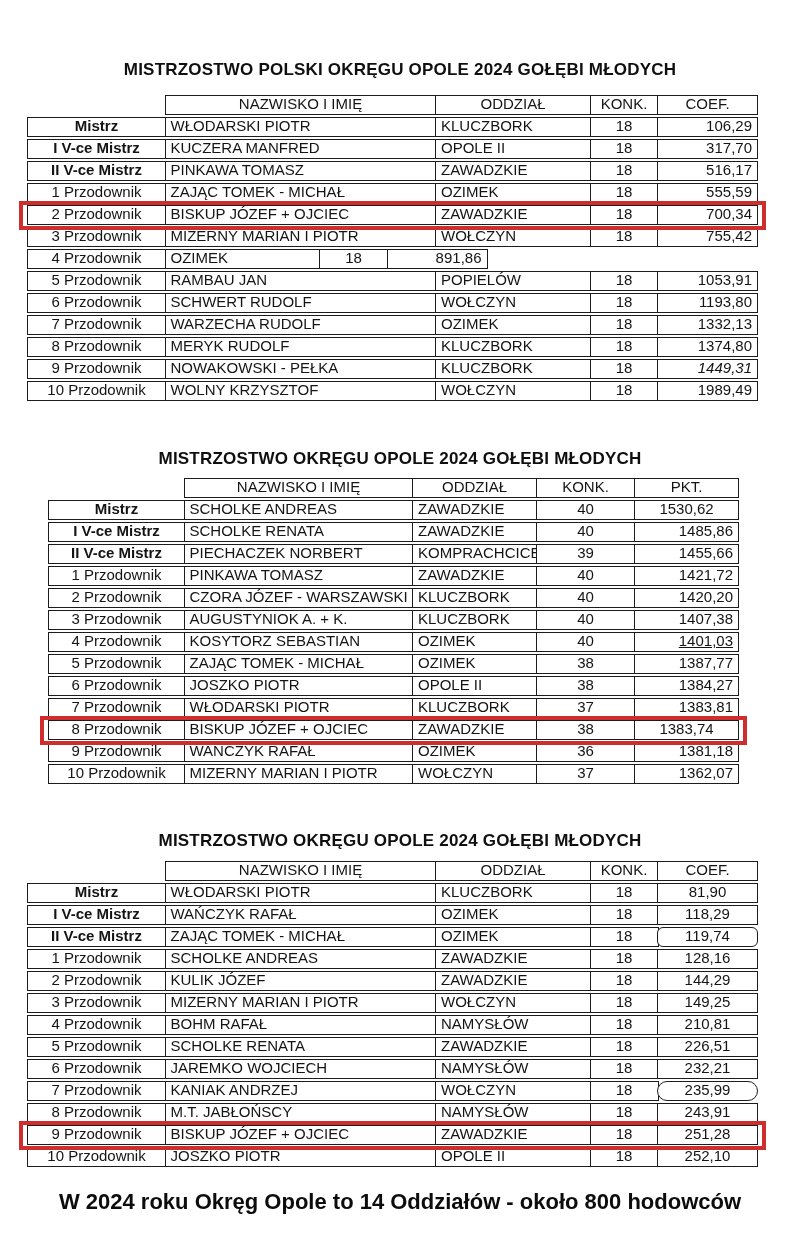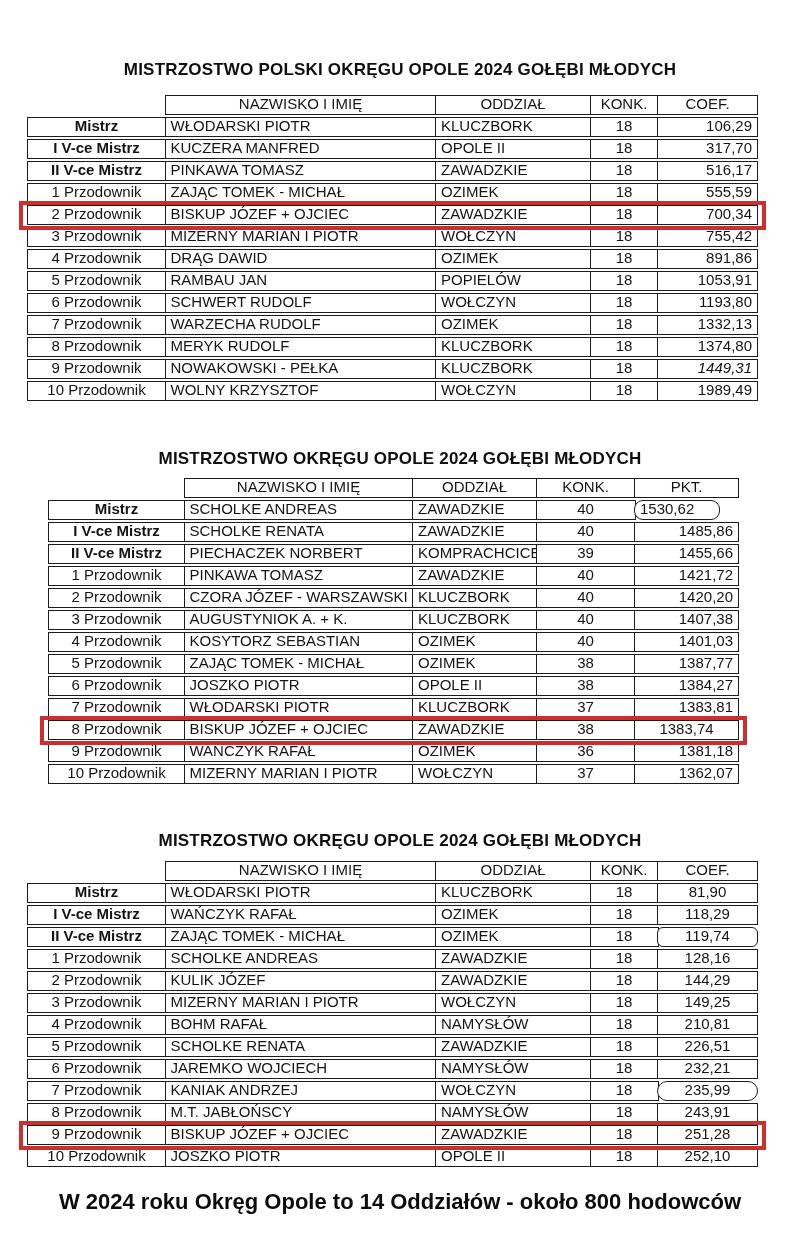--- a/index.html
+++ b/index.html
@@ -103,21 +103,20 @@
       </div>
       <div class="row data-row">
         <div class="cell rank" style="width: 139px;">3  Przodownik</div>
         <div class="cell name" style="width: 272px;">MIZERNY MARIAN I PIOTR</div>
         <div class="cell branch" style="width: 156px;">WOŁCZYN</div>
         <div class="cell konk" style="width: 69px;">18</div>
         <div class="cell value" style="width: 101px; text-align: right;">755,42</div>
       </div>
       <div class="row data-row">
         <div class="cell rank" style="width: 139px;">4  Przodownik</div>
-        <div class="cell name" style="width: 272px;">DRĄG DAWID</div>
         <div class="cell branch" style="width: 156px;">OZIMEK</div>
         <div class="cell konk" style="width: 69px;">18</div>
         <div class="cell value" style="width: 101px; text-align: right;">891,86</div>
       </div>
       <div class="row data-row">
         <div class="cell rank" style="width: 139px;">5  Przodownik</div>
         <div class="cell name" style="width: 272px;">RAMBAU JAN</div>
         <div class="cell branch" style="width: 156px;">POPIELÓW</div>
         <div class="cell konk" style="width: 69px;">18</div>
         <div class="cell value" style="width: 101px; text-align: right;">1053,91</div>
@@ -166,21 +165,21 @@
         <div class="cell head name" style="width: 230px;">NAZWISKO I IMIĘ</div>
         <div class="cell head branch" style="width: 125px;">ODDZIAŁ</div>
         <div class="cell head konk" style="width: 100px;">KONK.</div>
         <div class="cell head value" style="width: 105px;">PKT.</div>
       </div>
       <div class="row data-row">
         <div class="cell rank bold" style="width: 137px;">Mistrz</div>
         <div class="cell name" style="width: 230px;">SCHOLKE ANDREAS</div>
         <div class="cell branch" style="width: 125px;">ZAWADZKIE</div>
         <div class="cell konk" style="width: 100px;">40</div>
-        <div class="cell value" style="width: 86px; text-align: left; border-radius: 9px;">1530,62</div>
+        <div class="cell value" style="width: 105px; text-align: center;">1530,62</div>
       </div>
       <div class="row data-row">
         <div class="cell rank bold" style="width: 137px;">I V-ce Mistrz</div>
         <div class="cell name" style="width: 230px;">SCHOLKE RENATA</div>
         <div class="cell branch" style="width: 125px;">ZAWADZKIE</div>
         <div class="cell konk" style="width: 100px;">40</div>
         <div class="cell value" style="width: 105px; text-align: right;">1485,86</div>
       </div>
       <div class="row data-row">
         <div class="cell rank bold" style="width: 137px;">II V-ce Mistrz</div>
@@ -208,21 +207,21 @@
         <div class="cell name" style="width: 230px;">AUGUSTYNIOK A. + K.</div>
         <div class="cell branch" style="width: 125px;">KLUCZBORK</div>
         <div class="cell konk" style="width: 100px;">40</div>
         <div class="cell value" style="width: 105px; text-align: right;">1407,38</div>
       </div>
       <div class="row data-row">
         <div class="cell rank" style="width: 137px;">4  Przodownik</div>
         <div class="cell name" style="width: 230px;">KOSYTORZ SEBASTIAN</div>
         <div class="cell branch" style="width: 125px;">OZIMEK</div>
         <div class="cell konk" style="width: 100px;">40</div>
-        <div class="cell value" style="width: 105px; text-align: right;">1401,03</div>
+        <div class="cell value" style="width: 105px; text-align: right; text-decoration: underline;">1401,03</div>
       </div>
       <div class="row data-row">
         <div class="cell rank" style="width: 137px;">5  Przodownik</div>
         <div class="cell name" style="width: 230px;">ZAJĄC TOMEK - MICHAŁ</div>
         <div class="cell branch" style="width: 125px;">OZIMEK</div>
         <div class="cell konk" style="width: 100px;">38</div>
         <div class="cell value" style="width: 105px; text-align: right;">1387,77</div>
       </div>
       <div class="row data-row">
         <div class="cell rank" style="width: 137px;">6  Przodownik</div>

